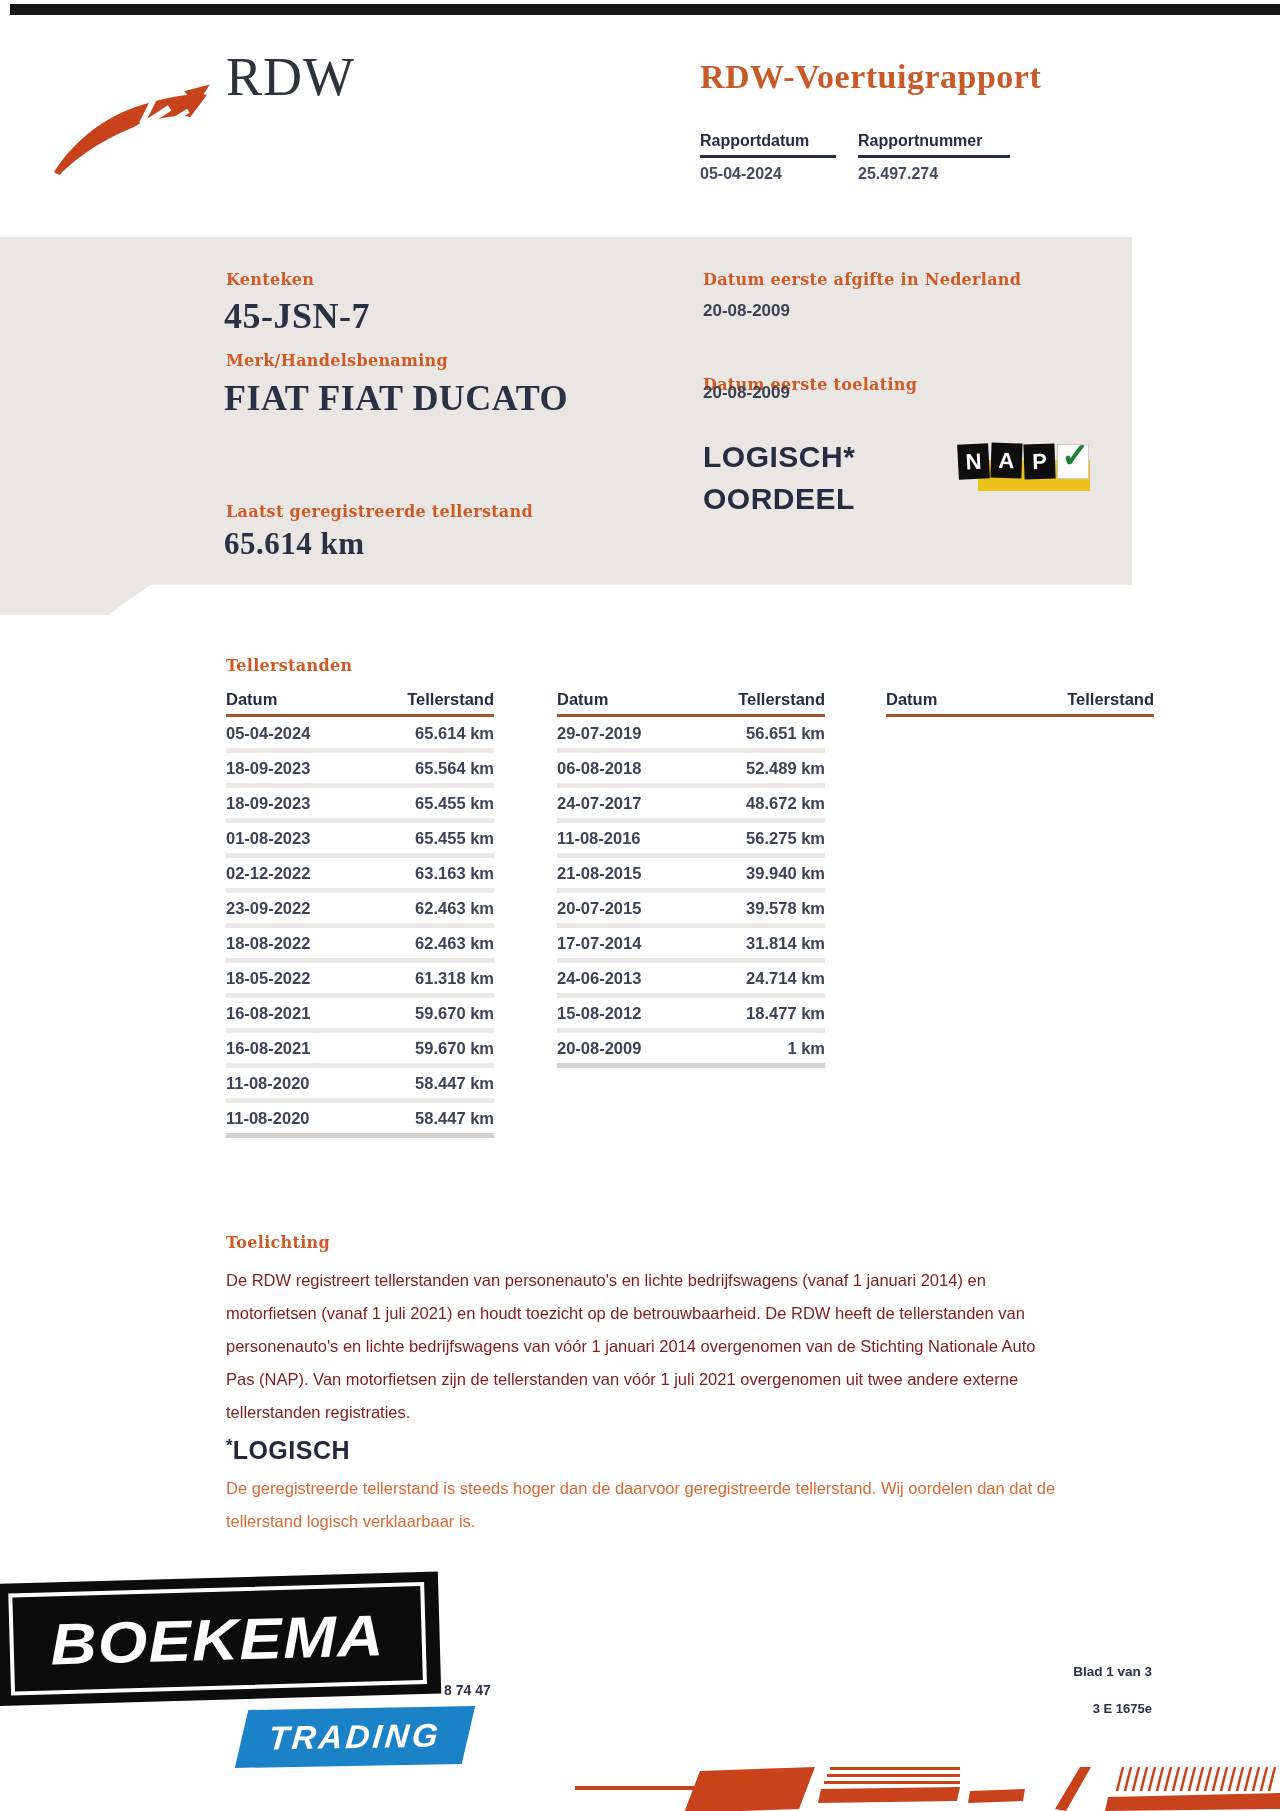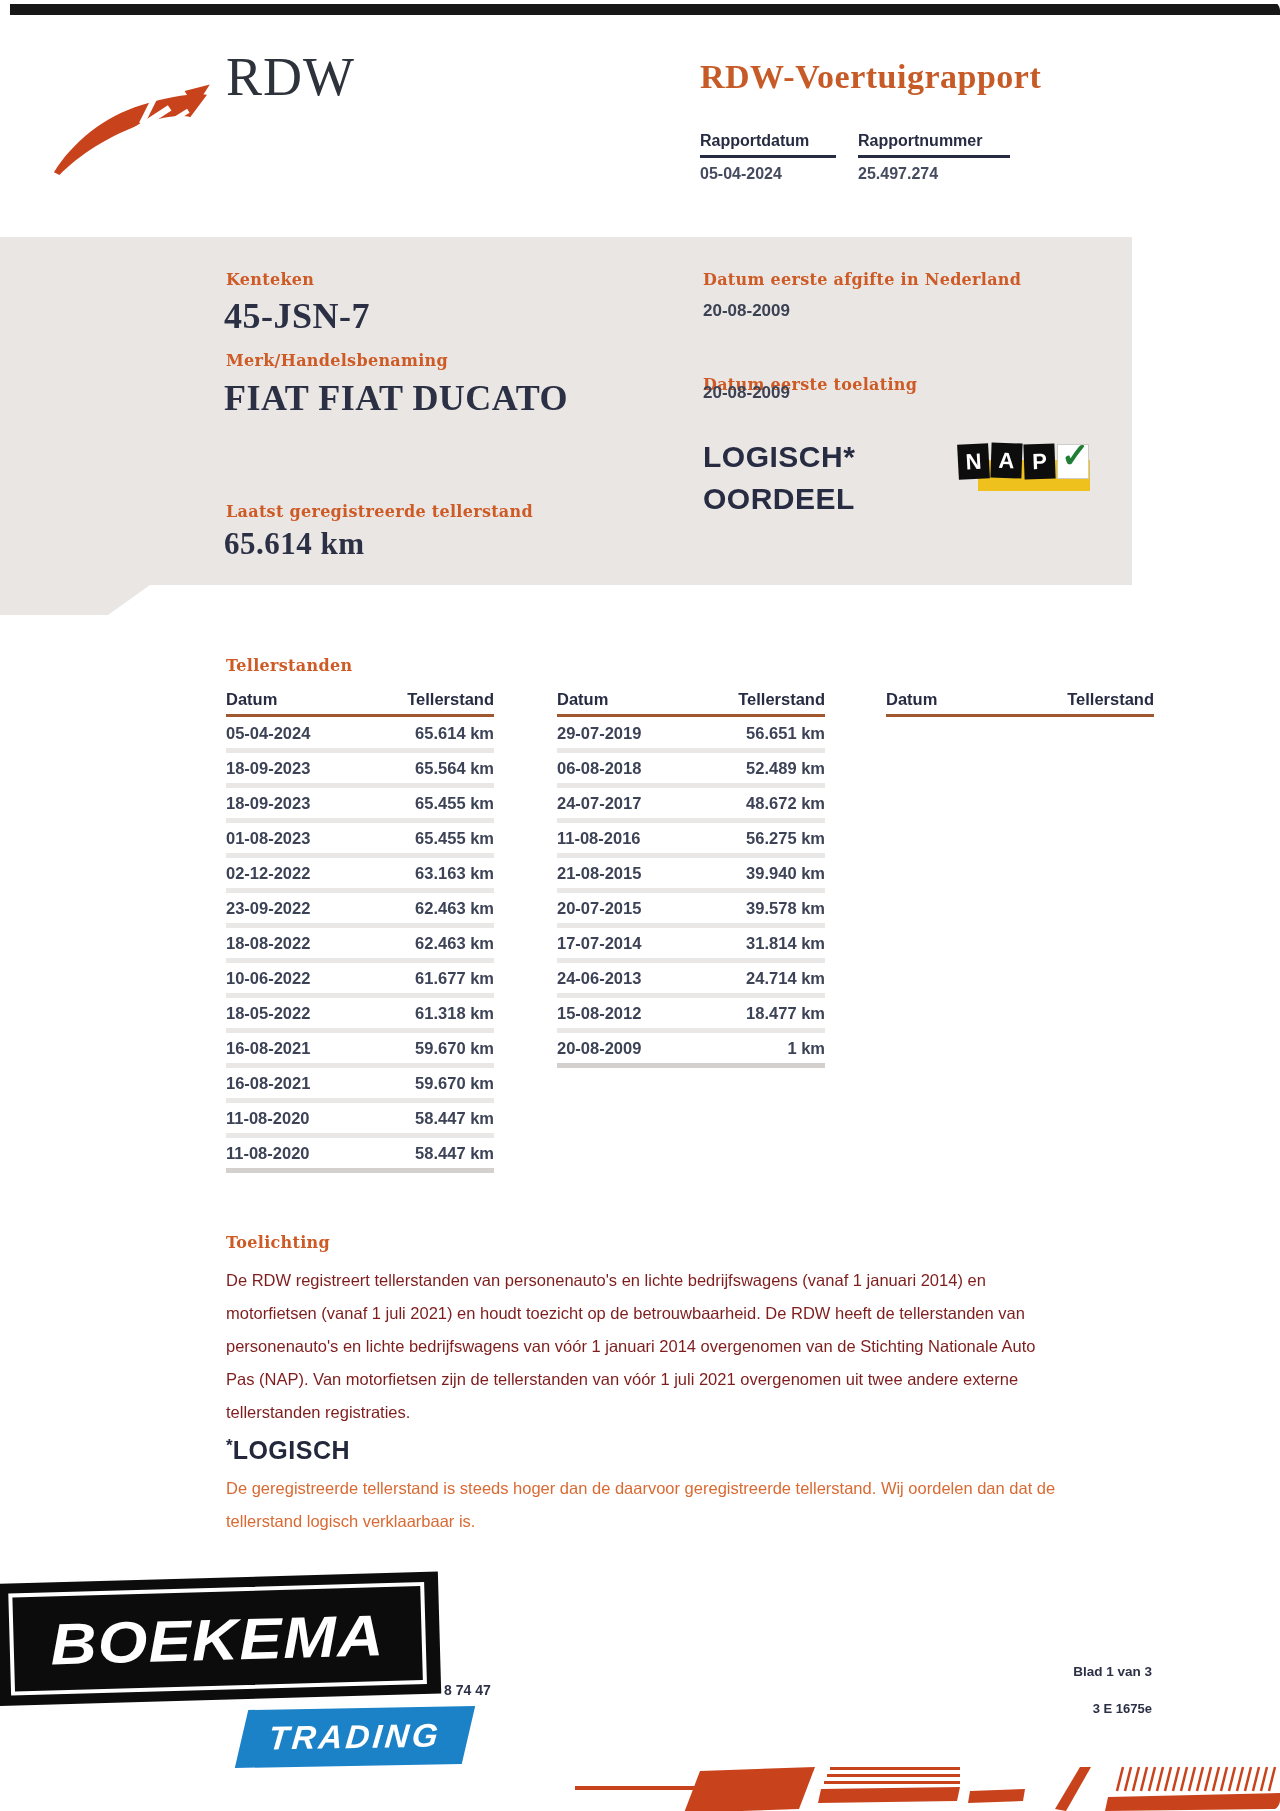--- a/index.html
+++ b/index.html
@@ -1,17 +1,17 @@
 <!DOCTYPE html>
 <html><head>
 <meta charset="utf-8">
 <style>
   html,body { margin:0; padding:0; background:#ffffff; }
   .page { position:relative; width:1280px; height:1811px; background:#ffffff; overflow:hidden;
-          font-family:"Liberation Sans", sans-serif;border-radius:11px; }
+          font-family:"Liberation Sans", sans-serif; }
 
   
   .topbar { position:absolute; left:10px; right:0; top:4px; height:11px; background:#171717; }
 
   
   .rdw-logo { position:absolute; left:46px; top:64px; width:168px; height:112px; }
   .rdw-wordmark { position:absolute; left:226px; top:46px; font-family:"Liberation Serif",serif;
                   font-weight:500; font-size:54px; color:#2e323b; letter-spacing:1px; }
   .doc-title { position:absolute; left:700px; top:58px; font-family:"Liberation Serif",serif;
                font-weight:bold; font-size:34px; color:#c75b28; letter-spacing:0.5px; }
@@ -168,24 +168,20 @@
         <div class="t-row">
           <span>23-09-2022</span>
           <span>62.463 km</span>
         </div>
 
         <div class="t-row">
           <span>18-08-2022</span>
           <span>62.463 km</span>
         </div>
 
-        <div class="t-row">
-          <span>10-06-2022</span>
-          <span>61.677 km</span>
-        </div>
 
         <div class="t-row">
           <span>18-05-2022</span>
           <span>61.318 km</span>
         </div>
 
         <div class="t-row">
           <span>16-08-2021</span>
           <span>59.670 km</span>
         </div>

